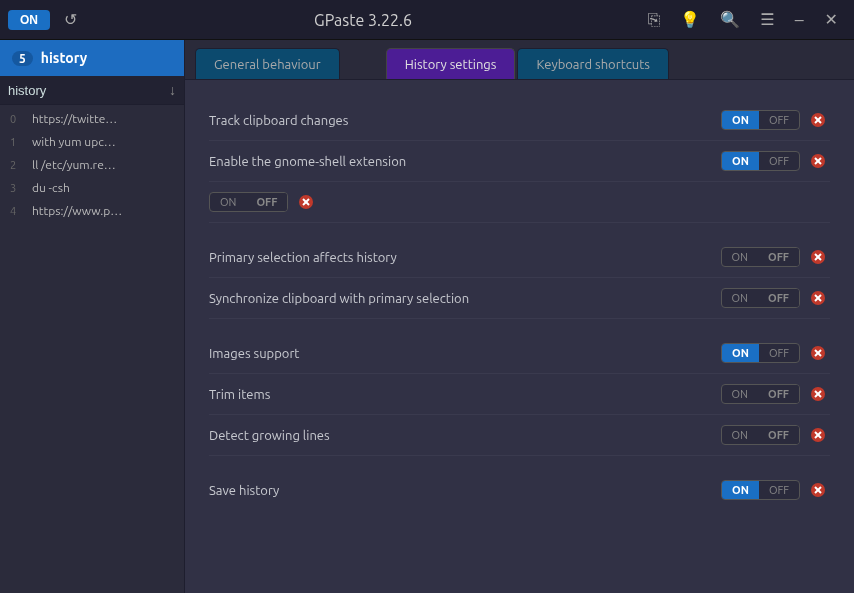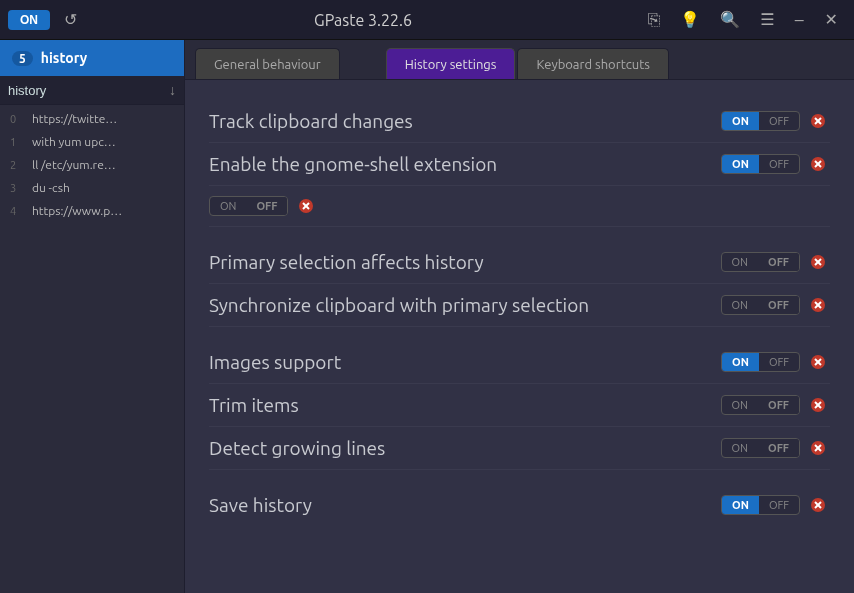--- a/index.html
+++ b/index.html
@@ -163,21 +163,21 @@
       border-bottom: 1px solid #1e1e2e;
       padding: 8px 10px 0;
       gap: 2px;
     }
     .tab {
       padding: 8px 18px;
       border-radius: 5px 5px 0 0;
       cursor: pointer;
       font-size: 13px;
       color: #aaa;
-      background: #404040;
+      background: #0c4a6e;
       border: 1px solid #1e1e2e;
       border-bottom: none;
     }
     .tab.active {
       background: #4c1d95;
       color: #e0e0e0;
       border-color: #444;
       margin-left: 44px;
     }
 
@@ -190,21 +190,21 @@
 
     .setting-row {
       display: flex;
       align-items: center;
       padding: 10px 0;
       border-bottom: 1px solid #3a3a4e;
     }
     .setting-row:last-child { border-bottom: none; }
     .setting-label {
       flex: 1;
-      font-size: 19px;
+      font-size: 13px;
       color: #c8cad0;
     }
     .setting-controls {
       display: flex;
       align-items: center;
       gap: 6px;
     }
 
     
     .toggle {

